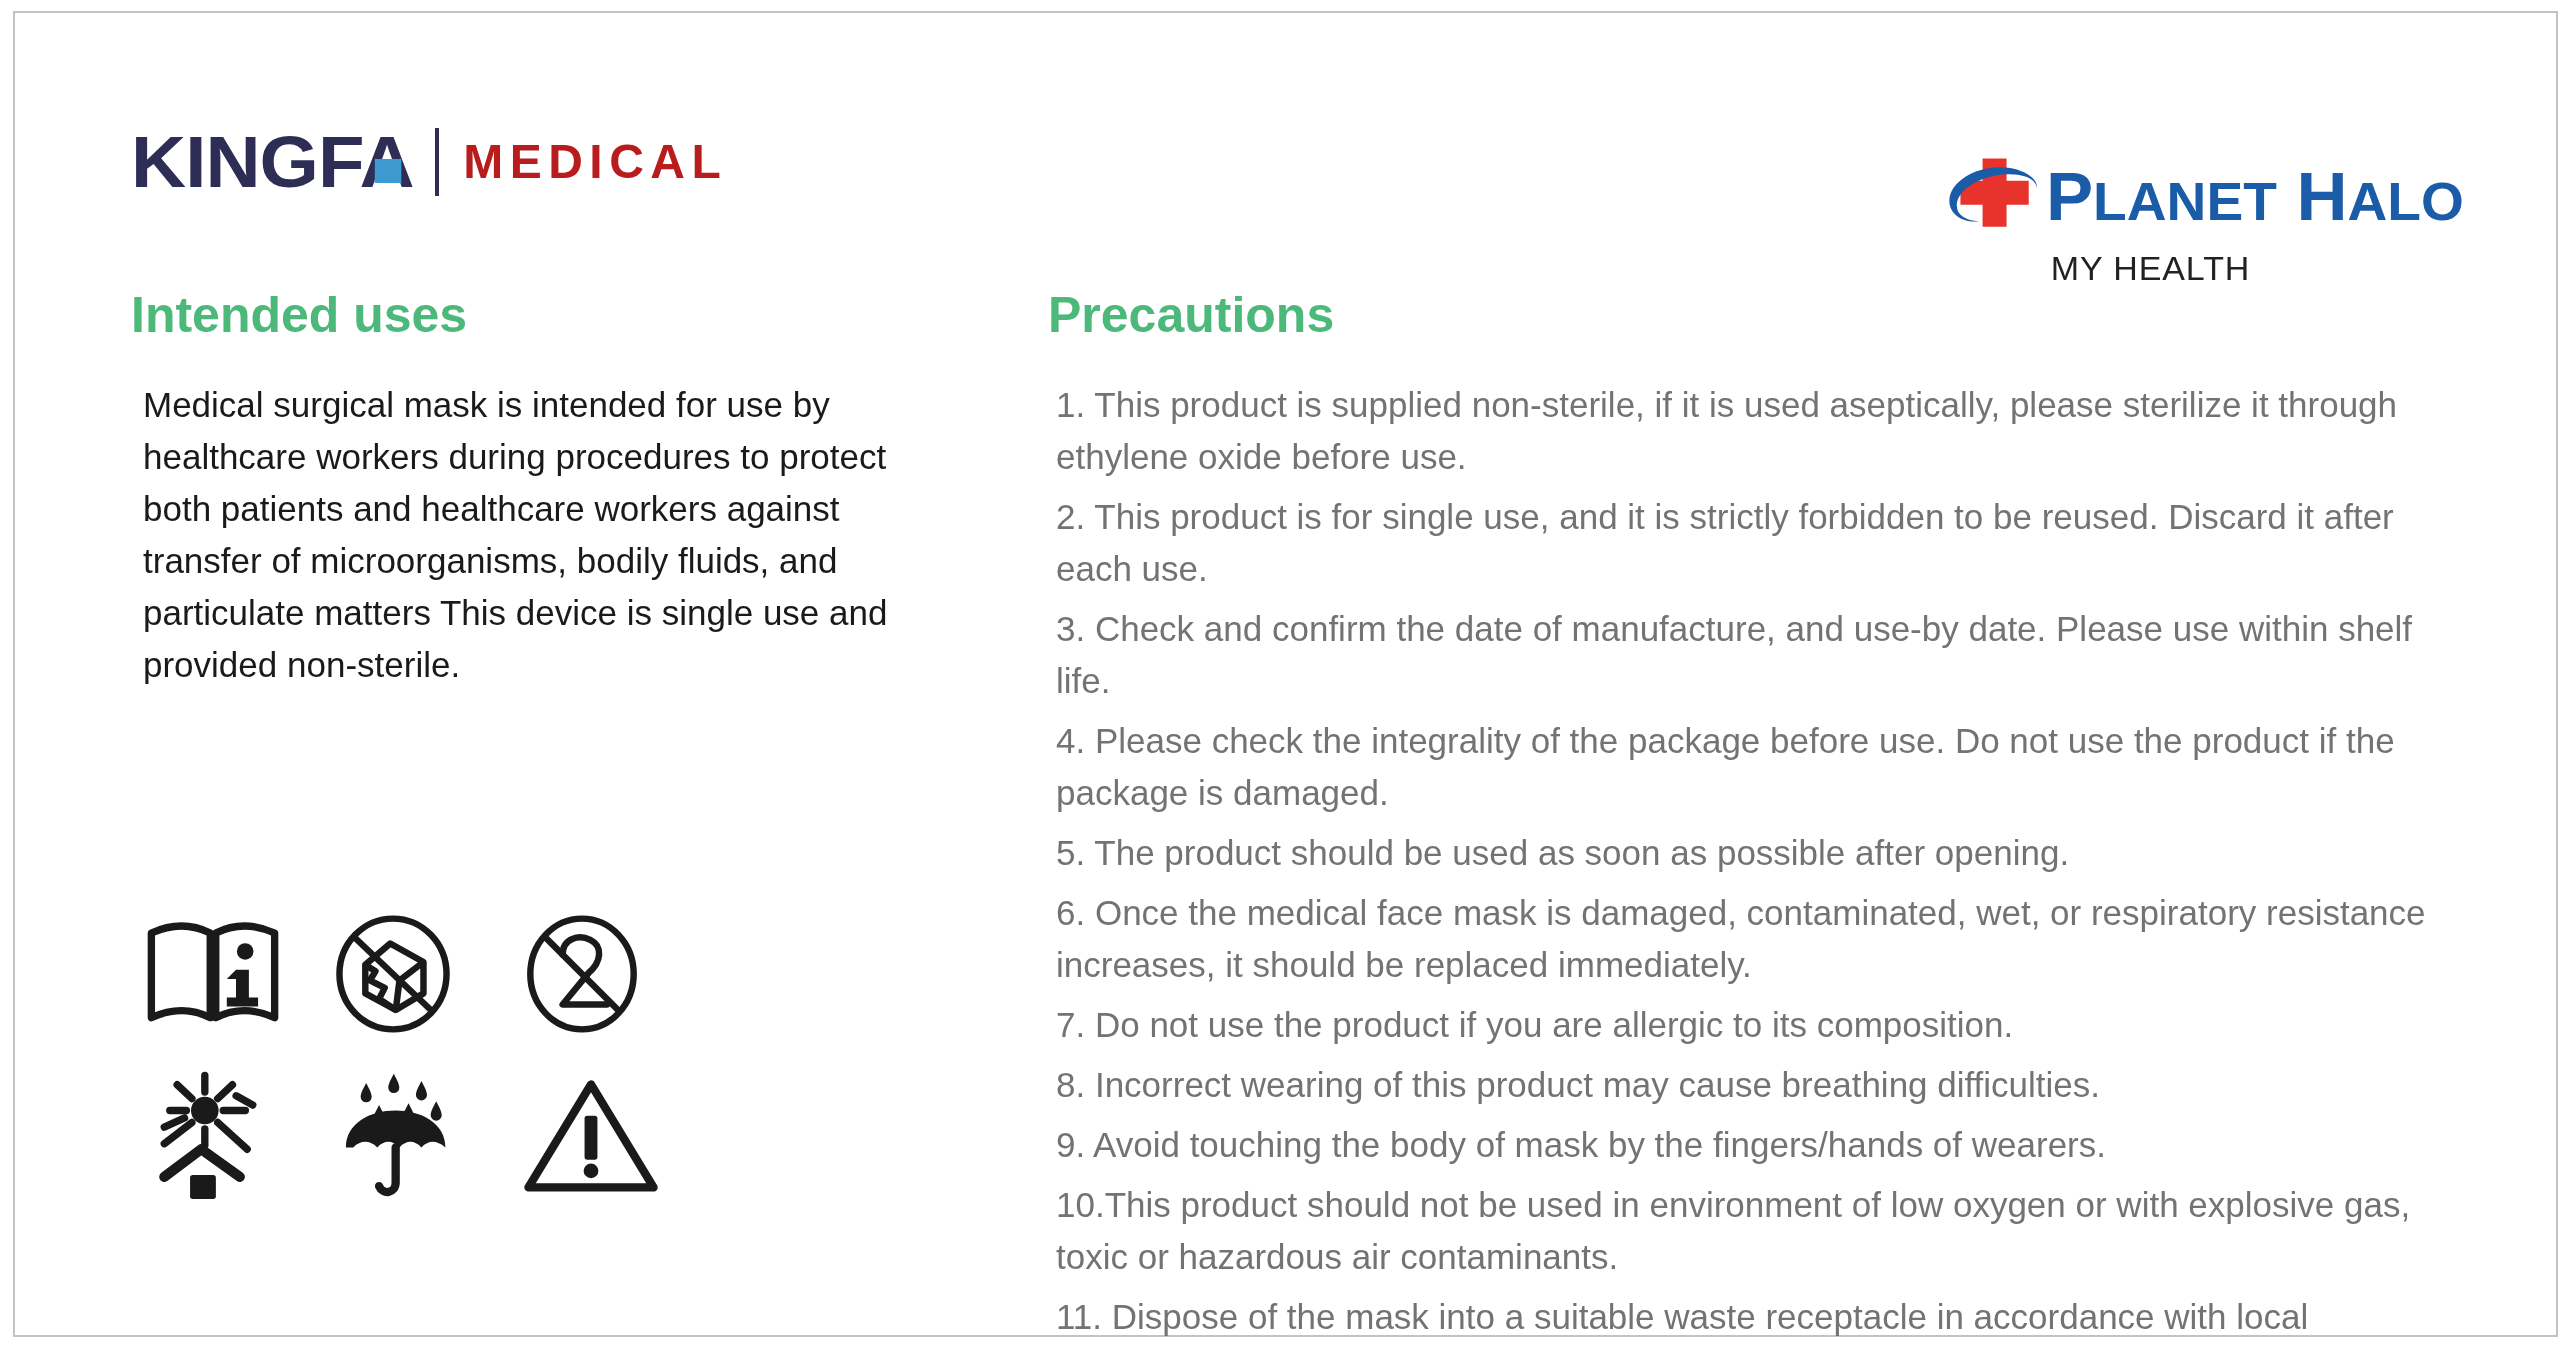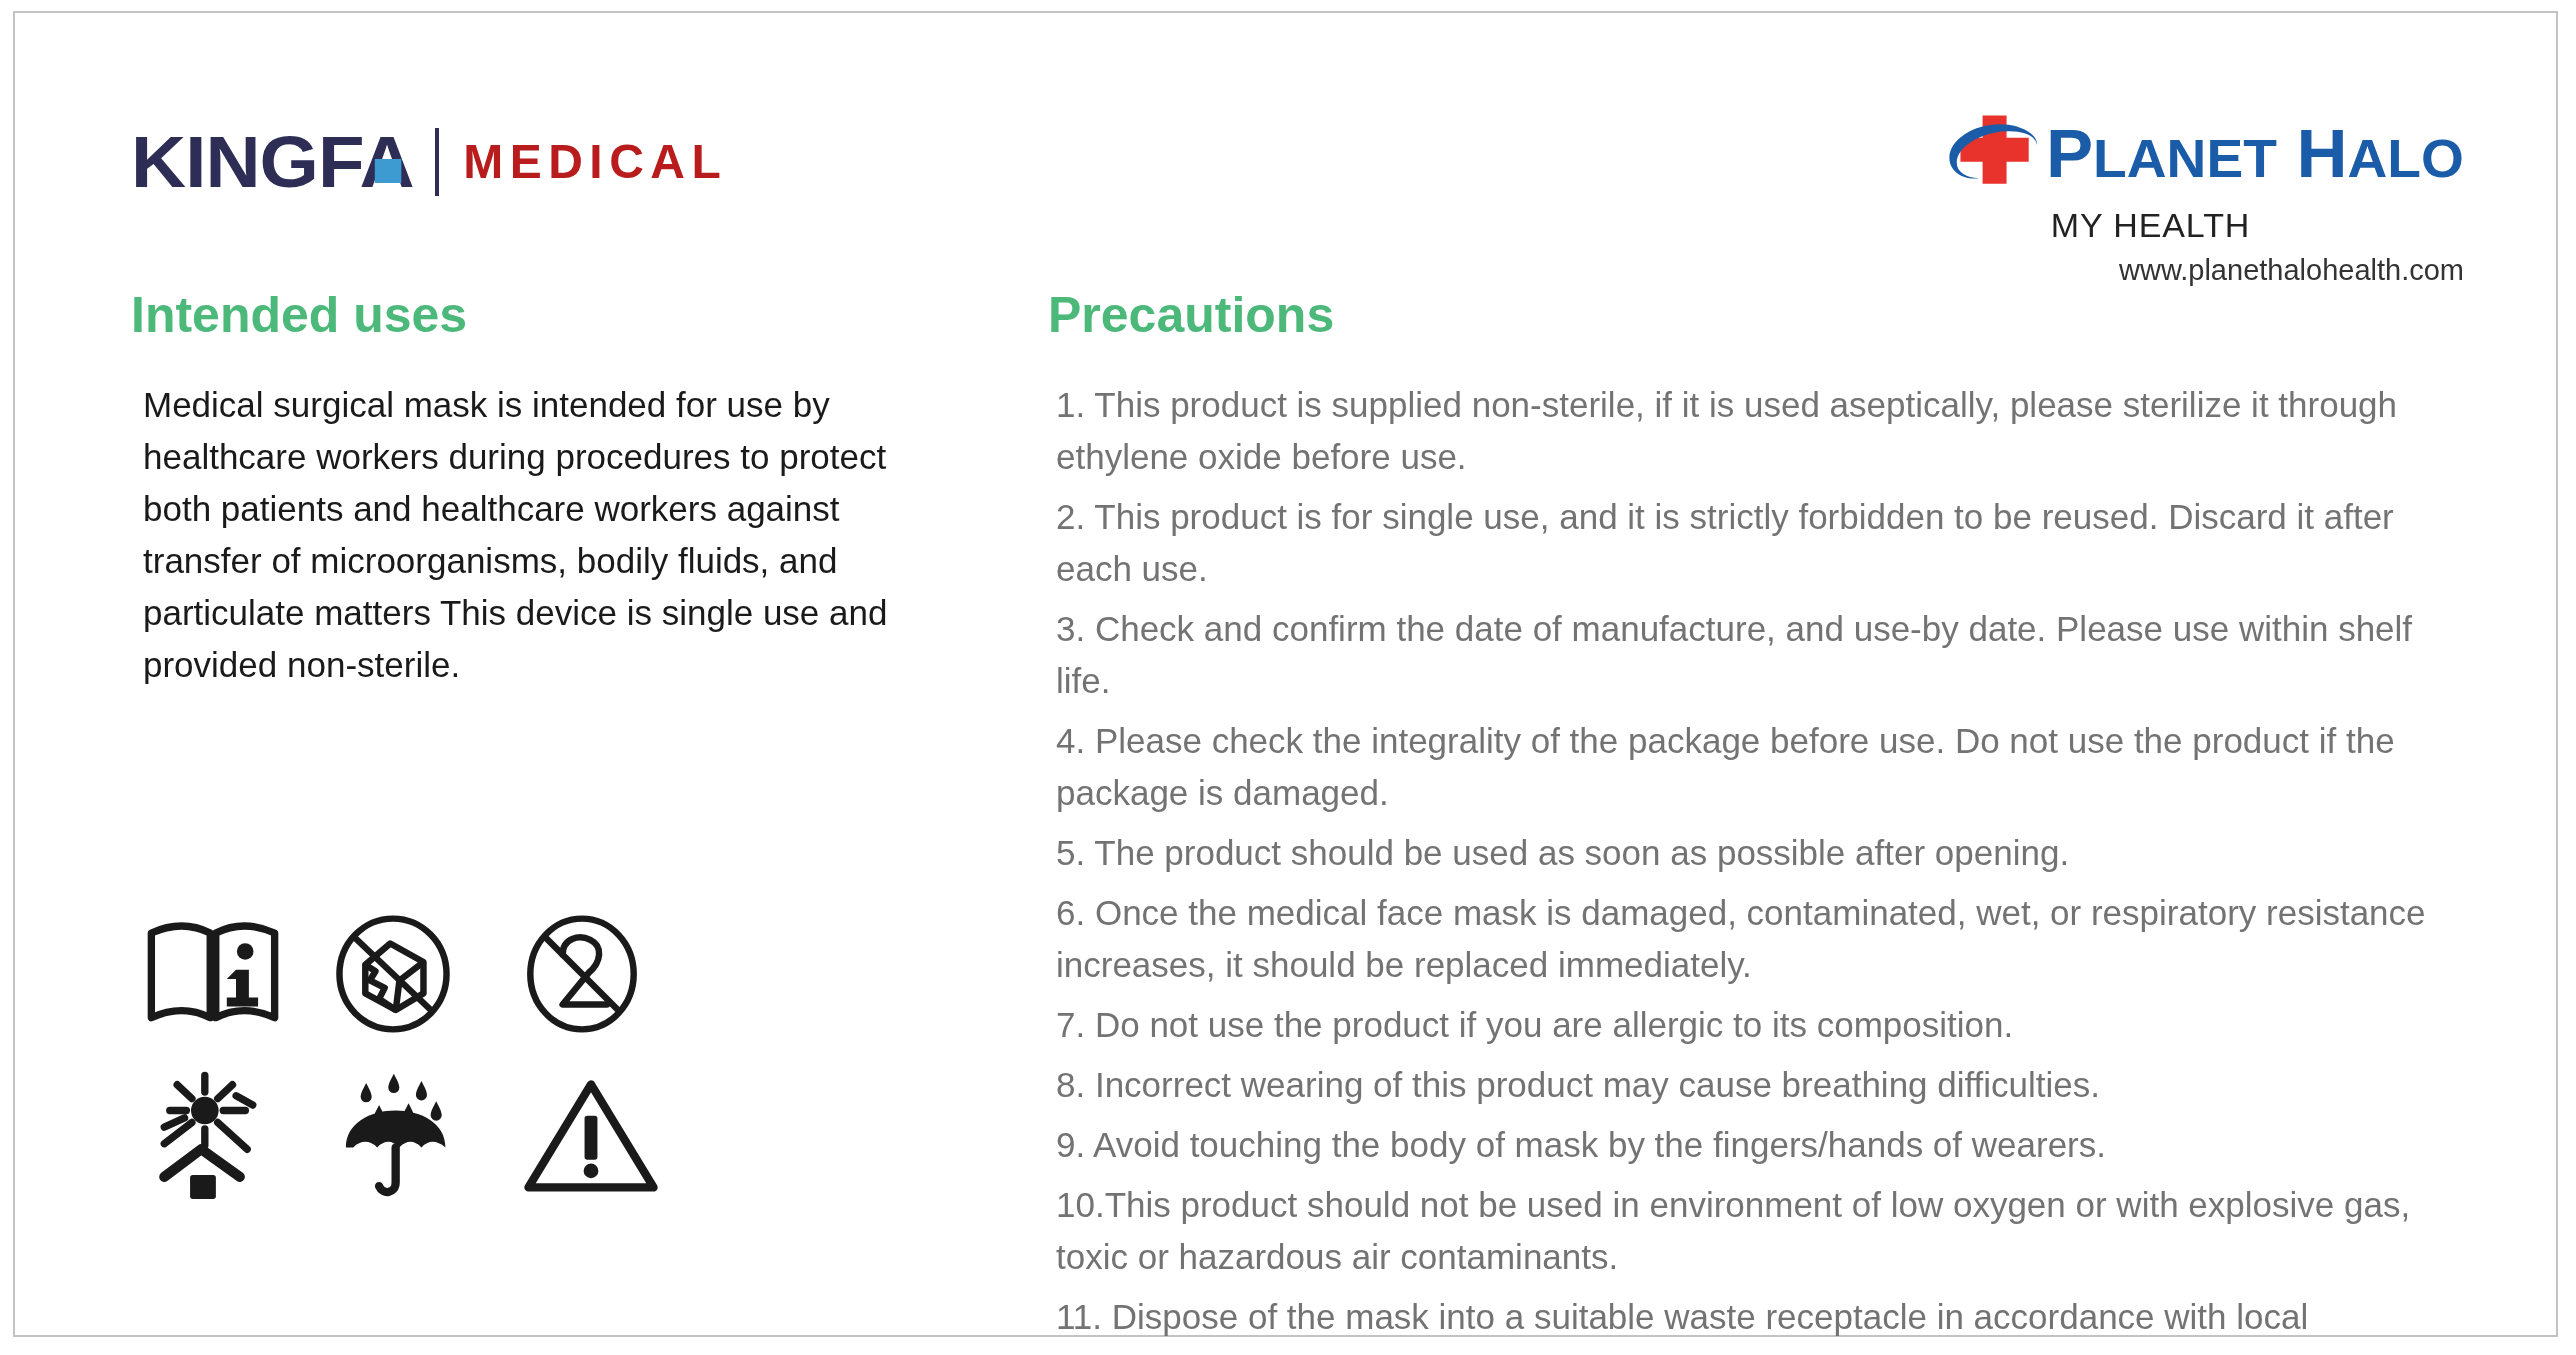--- a/index.html
+++ b/index.html
@@ -81,20 +81,21 @@
     right: 92px;
     top: 100px;
     width: 627px;
     text-align: right;
   }
   .halo-main {
     display: flex;
     align-items: center;
     justify-content: flex-end;
     height: 79px;
+    margin-top: 43px;
   }
   .halo-mark {
     width: 107px;
     height: 85px;
     margin-right: 13px;
     flex: none;
   }
   .halo-name {
     font-family: "Liberation Sans Narrow", "Liberation Sans", sans-serif;
     font-weight: bold;
@@ -195,21 +196,20 @@
 
   <div class="halo-logo">
     <div class="halo-main">
       <svg class="halo-mark" viewBox="0 0 116 92">
         <path d="M44 6 h26 v24 h24 v26 h-24 v24 h-26 v-24 h-24 v-26 h24 z" fill="#e8322c"></path>
         <path d="M8 52 C8 30, 40 12, 72 16 C92 19, 104 29, 103 38 C102 28, 88 22, 70 23 C42 24, 16 40, 16 57 C16 67, 26 73, 40 74 C22 76, 8 66, 8 52 Z" fill="#1b5ca8"></path>
       </svg>
       <div class="halo-name"><span>P</span><span class="small-caps">LANET</span>&nbsp;<span>H</span><span class="small-caps">ALO</span></div>
     </div>
     <div class="halo-sub">MY HEALTH</div>
-    <div class="halo-url">www.planethalohealth.com</div>
   </div>
 
   <div class="col-left">
     <h2 class="section-title">Intended uses</h2>
     <p class="body-text">Medical surgical mask is intended for use by healthcare workers during procedures to protect both patients and healthcare workers against transfer of microorganisms, bodily fluids, and particulate matters This device is single use and provided non-sterile.</p>
   </div>
 
   <div class="col-right">
     <h2 class="section-title">Precautions</h2>
     <div>

